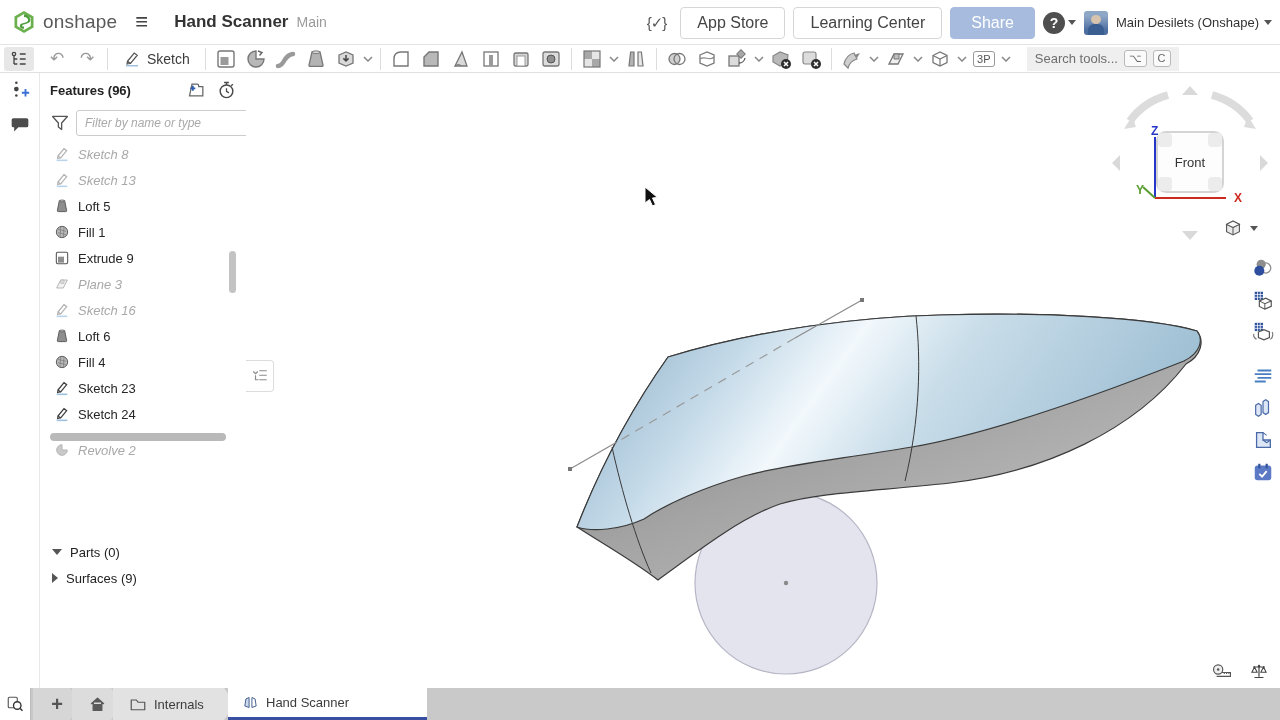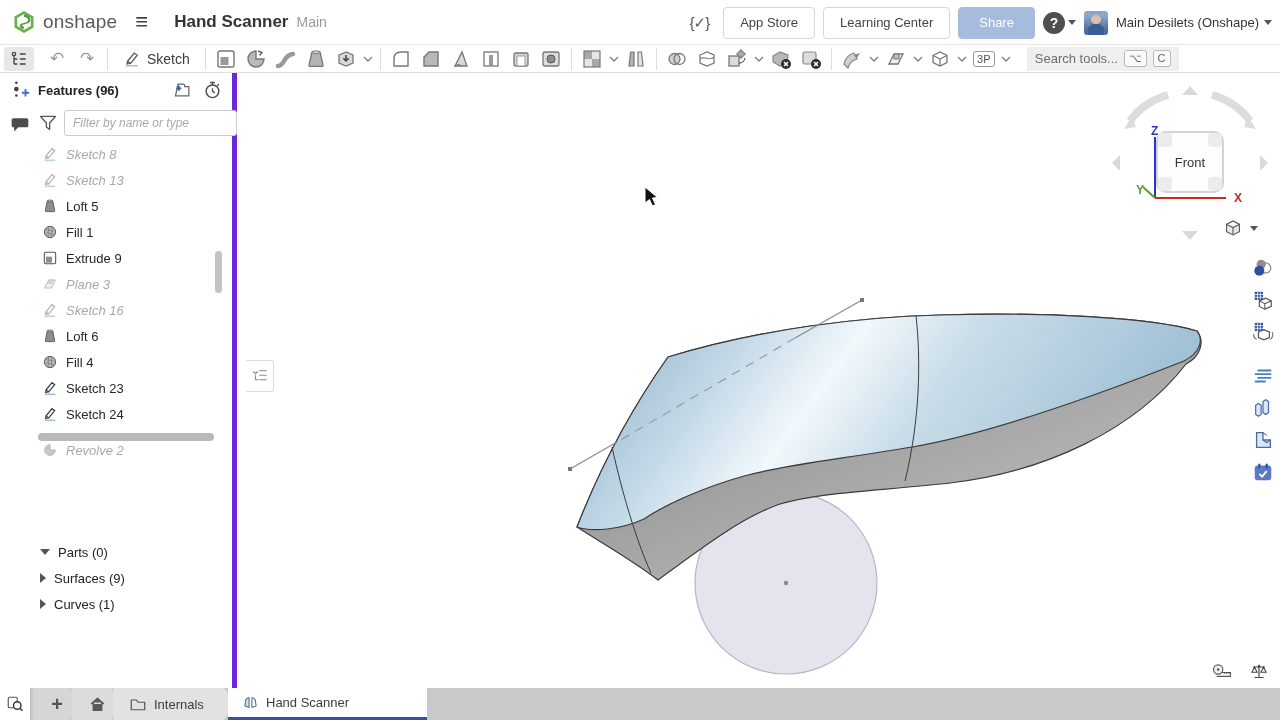--- a/index.html
+++ b/index.html
@@ -12,21 +12,21 @@
     border-bottom:1px solid #e4e4e4; display:flex; align-items:center; }
   .logo-wrap { display:flex; align-items:center; gap:7px; padding-left:12px; }
   .logo-hex { width:24px; height:24px; }
   .logo-text { font-size:19px; color:#5a5a5a; letter-spacing:.2px; }
   .hamburger { font-size:22px; color:#444; margin-left:18px; cursor:pointer; line-height:1; }
   .doc-title { font-size:17px; font-weight:bold; color:#333; margin-left:26px; }
   .doc-ws { font-size:14px; color:#9a9a9a; margin-left:8px; }
   .header-right { position:absolute; right:8px; top:0; height:45px; display:flex; align-items:center; gap:8px; }
   .fs-icon { font-size:15px; color:#555; letter-spacing:-1px; margin-right:6px; }
   .hbtn { height:32px; padding:0 16px; background:#fff; border:1px solid #d6d6d6; border-radius:4px;
-    font-size:13px; color:#444; display:flex; align-items:center; cursor:pointer; }
+    font-size:16px; color:#444; display:flex; align-items:center; cursor:pointer; }
   .hbtn.share { background:#a6bbdd; border-color:#a6bbdd; color:#fff; padding:0 20px; }
   .help-circle { width:22px; height:22px; border-radius:50%; background:#4f4f4f; color:#fff; font-weight:bold;
     font-size:14px; display:flex; align-items:center; justify-content:center; }
   .caret { width:0; height:0; border-left:4px solid transparent; border-right:4px solid transparent;
     border-top:5px solid #555; display:inline-block; }
   .avatar { width:24px; height:24px; border-radius:3px; background:linear-gradient(180deg,#8ea7c6 20%,#4c6ea0 80%); position:relative; overflow:hidden; }
   .avatar::before { content:""; position:absolute; left:7px; top:4px; width:10px; height:9px; border-radius:50%; background:#d8c3ae; }
   .avatar::after { content:""; position:absolute; left:4px; top:13px; width:16px; height:11px; border-radius:6px 6px 0 0; background:#3b5e92; }
   .user-name { font-size:13px; color:#333; }
 
@@ -42,21 +42,21 @@
   .kbd3p { font-size:11px; color:#555; border:1px solid #999; border-radius:3px; padding:1px 3px; }
   .search-tools { margin-left:14px; background:#efefef; border-radius:0; height:24px; display:flex;
     align-items:center; padding:0 8px; gap:6px; font-size:13px; color:#6e6e6e; min-width:128px; cursor:text; }
   .key { border:1px solid #b9b9b9; background:#fafafa; border-radius:3px; font-size:11px; color:#666; padding:0 4px; line-height:15px; }
 
   
   .left-strip { position:absolute; top:73px; left:0; width:40px; height:615px; background:#fff; border-right:1px solid #e8e8e8; }
   .strip-btn { width:40px; height:34px; display:flex; align-items:center; justify-content:center; cursor:pointer; }
 
   
-  .fpanel { position:absolute; top:73px; left:32px; width:205px; height:615px; background:#fff; border-right:5px solid #6d28d9; }
+  .fpanel { position:absolute; top:73px; left:44px; width:205px; height:615px; background:#fff; border-right:3px solid #6d28d9; }
   .fpanel-head { display:flex; align-items:center; height:34px; padding:0 10px 0 6px; }
   .fpanel-title { font-size:13px; font-weight:bold; color:#222; flex:1; }
   .fh-icon { margin-left:10px; cursor:pointer; display:flex; }
   .filter-row { display:flex; align-items:center; gap:6px; padding:0 10px 0 6px; height:32px; }
   .filter-input { flex:1; height:26px; border:1px solid #ccc; border-radius:3px; font-size:12px; padding:0 8px;
     font-family:"Liberation Sans",sans-serif; color:#333; }
   .filter-input::placeholder { color:#a9a9a9; font-style:italic; }
   .flist { position:absolute; top:68px; left:0; width:205px; height:398px; overflow:hidden; }
   .feat-row { display:flex; align-items:center; height:26px; padding-left:10px; gap:8px; cursor:pointer; font-size:13px; color:#262626; }
   .feat-row.dim { color:#a9a9a9;font-style:italic; }
@@ -481,24 +481,20 @@
 
     <div class="groups">
       <div class="grp-row">
         <span class="tri-d"></span>
         <span>Parts (0)</span>
       </div>
       <div class="grp-row">
         <span class="tri-r"></span>
         <span>Surfaces (9)</span>
       </div>
-      <div class="grp-row">
-        <span class="tri-r"></span>
-        <span>Curves (1)</span>
-      </div>
     </div>
   </div>
 
   <div class="viewport">
 
     <svg class="model-svg" width="1034" height="615" viewBox="246 73 1034 615">
       <defs>
         <linearGradient id="blueG" x1="0" y1="0" x2="1" y2="0.25">
           <stop offset="0" stop-color="#87aac2"></stop>
           <stop offset="0.28" stop-color="#c3d9e8"></stop>

